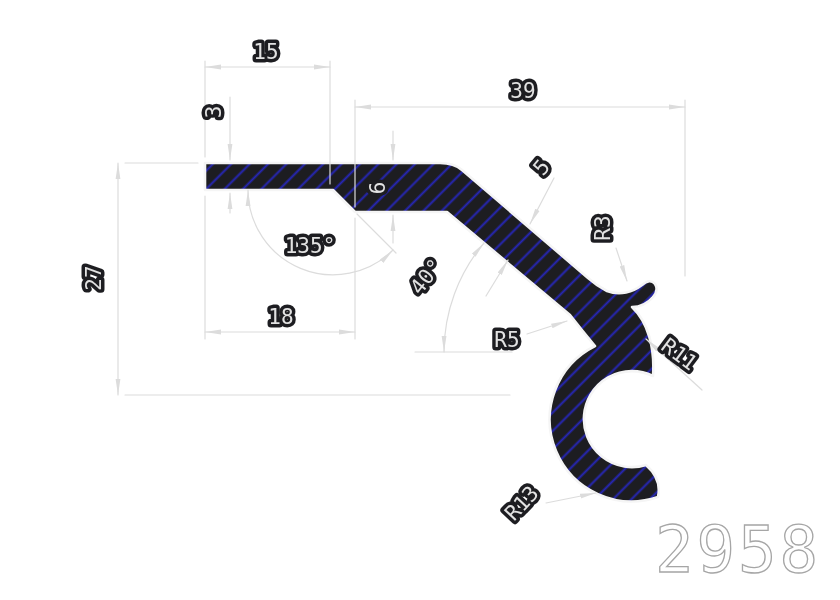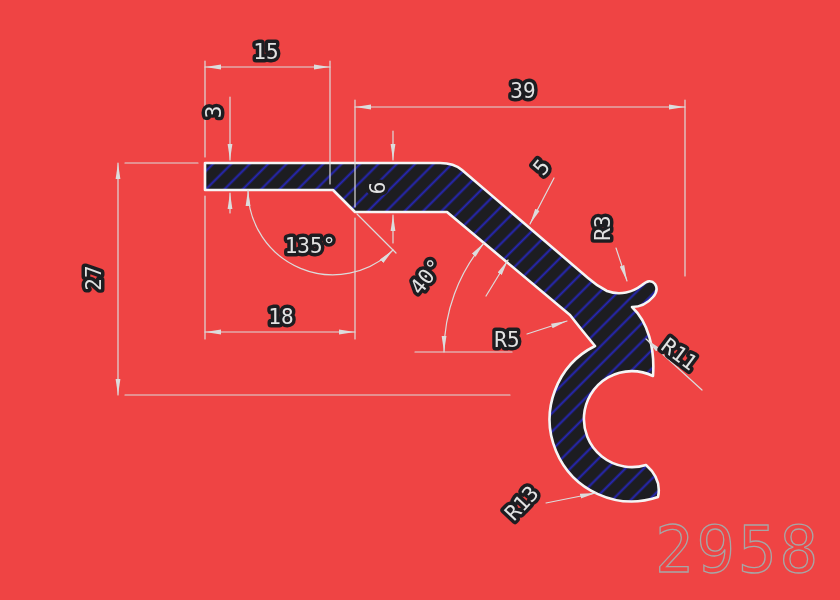--- a/index.html
+++ b/index.html
@@ -1,17 +1,17 @@
 <!DOCTYPE html>
 <html><head>
 <meta charset="utf-8">
 <style>
   html,body{margin:0;padding:0;background:#1d1d21;}
   .canvas{
-    position:relative;width:840px;height:600px;background:#ef4444;overflow:hidden;
+    position:relative;width:840px;height:600px;background:#ffffff;overflow:hidden;
     font-family:"DejaVu Sans Mono",monospace;
   }
   svg{display:block}
   .profile{fill:url(#hatch);stroke:#f5f5f5;stroke-width:2.6;stroke-linejoin:round;stroke-linecap:round;}
   .dim{stroke:#dcdcdc;stroke-width:1.2;fill:none;stroke-linecap:round;}
   .dimtext{
     fill:#e2e2e2;font-family:"DejaVu Sans Mono",monospace;font-size:21px;
     paint-order:stroke;stroke:#1d1d21;stroke-width:7px;stroke-linejoin:round;
     text-anchor:middle;
   }

